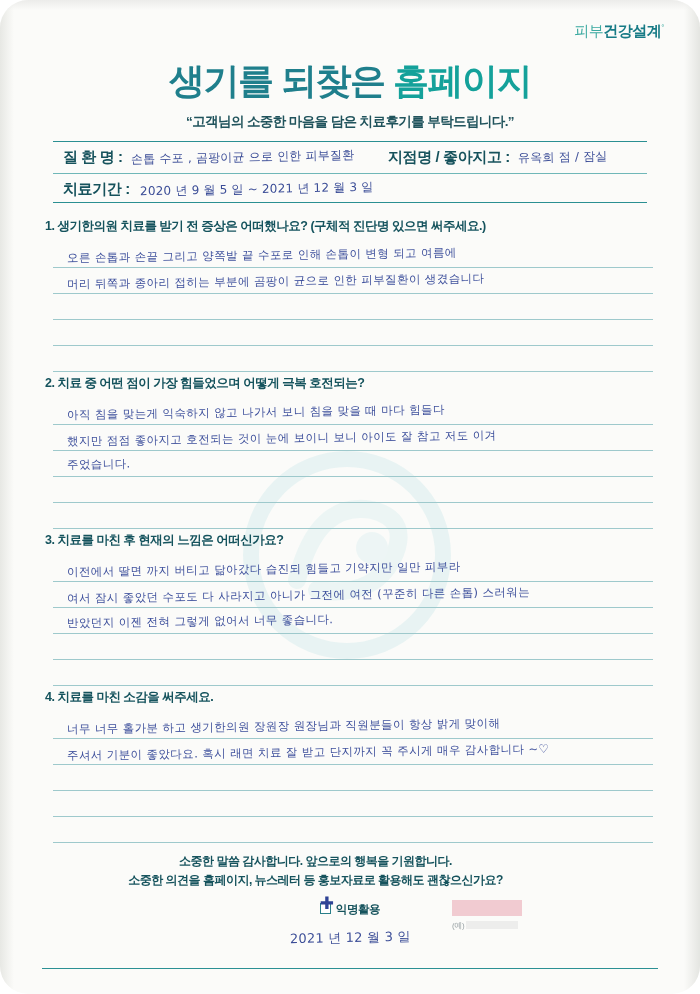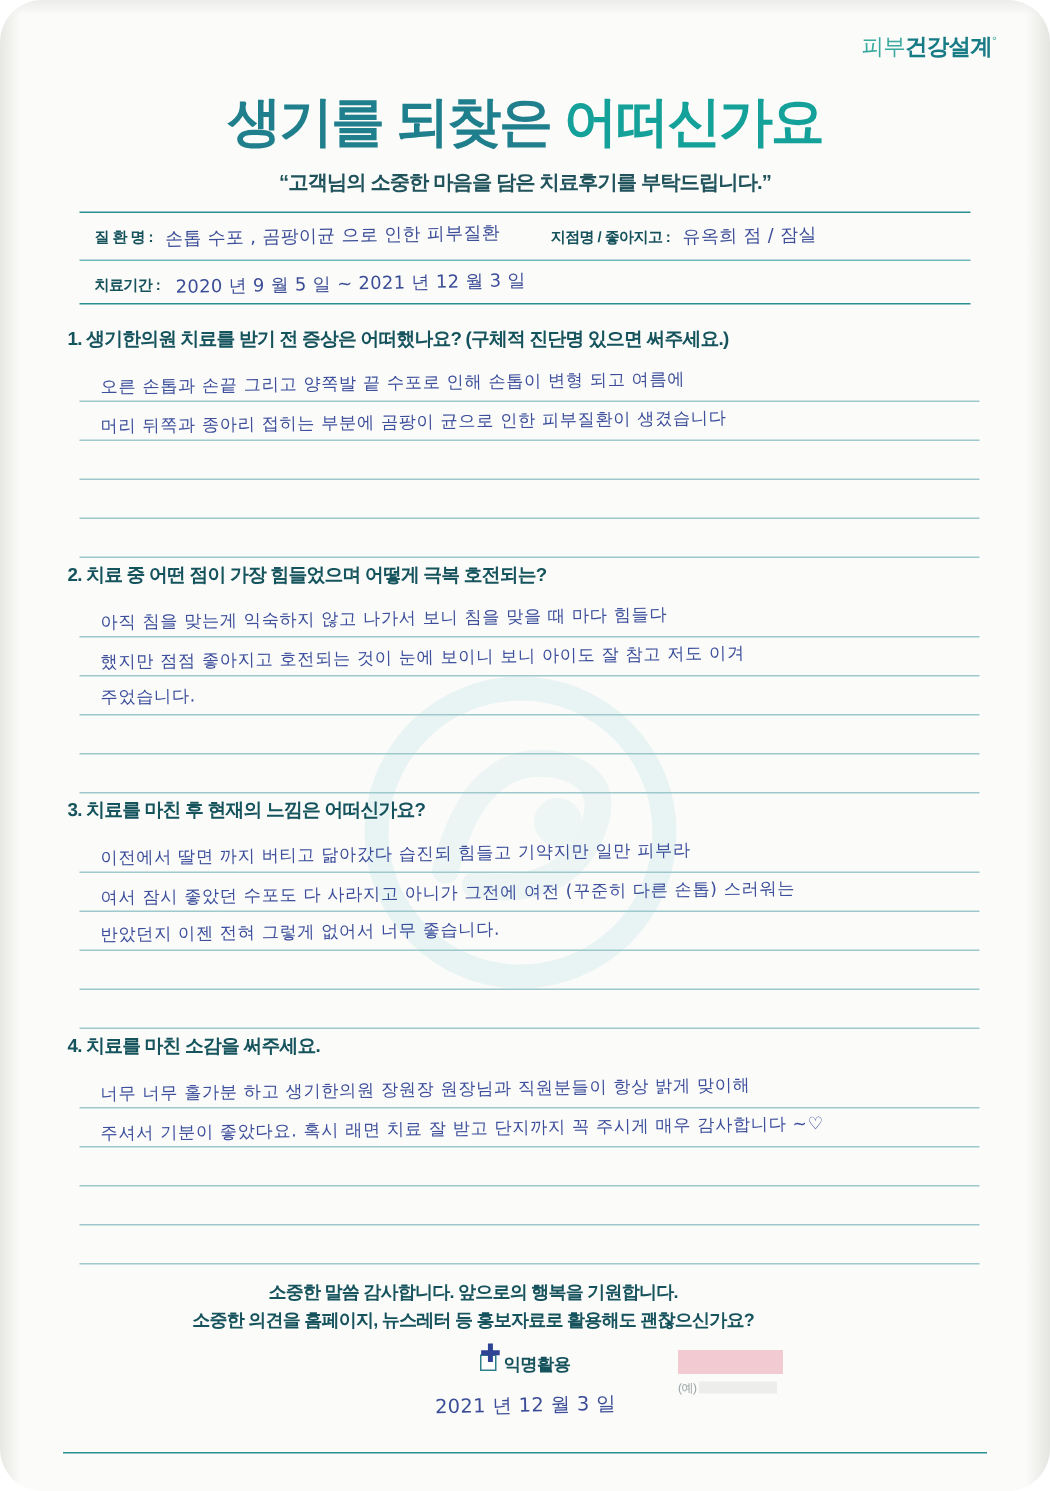--- a/index.html
+++ b/index.html
@@ -105,21 +105,21 @@
     position: absolute;
     left: 0;
     width: 594px;
     height: 31px;
     display: flex;
     align-items: center;
   }
   .info-row.r1 { top: 0; }
   .info-row.r2 { top: 31px; border-top: 1px solid #6fb7b8; }
   .lbl {
-    font-size: 10px;
+    font-size: 15px;
     font-weight: 700;
     color: #16525c;
     letter-spacing: -0.4px;
     white-space: nowrap;
     padding-left: 10px;
   }
   .hand {
     font-family: "DejaVu Sans", sans-serif;
     color: #2b3f8f;
     font-size: 12px;
@@ -280,21 +280,21 @@
     <circle cx="125" cy="125" r="96" fill="none" stroke="#bfe3e6" stroke-width="16"></circle>
     <path d="M75 150 Q95 70 150 80 Q190 90 170 130 Q150 168 95 160" fill="none" stroke="#cbe9eb" stroke-width="18" stroke-linecap="round"></path>
     <circle cx="150" cy="118" r="16" fill="#cfeaec"></circle>
   </svg>
 
   <div class="brand">
     <span>피부</span><b>건강설계</b><span class="deg">°</span>
   </div>
 
   <div class="title">
-    <span>생기를 되찾은 </span><span class="accent">어떠신가요</span>
+    <span>생기를 되찾은 </span><span class="accent">홈페이지</span>
   </div>
   <div class="subtitle">“고객님의 소중한 마음을 담은 치료후기를 부탁드립니다.”</div>
 
   <div class="info-box">
     <div class="info-row r1">
       <span class="lbl">질 환 명 :</span>
       <span class="hand" style="margin-left:8px;">손톱 수포 , 곰팡이균 으로 인한 피부질환</span>
       <span class="lbl" style="margin-left:24px;">지점명 / 좋아지고 :</span>
       <span class="hand" style="margin-left:8px;">유옥희 점 / 잠실</span>
     </div>

